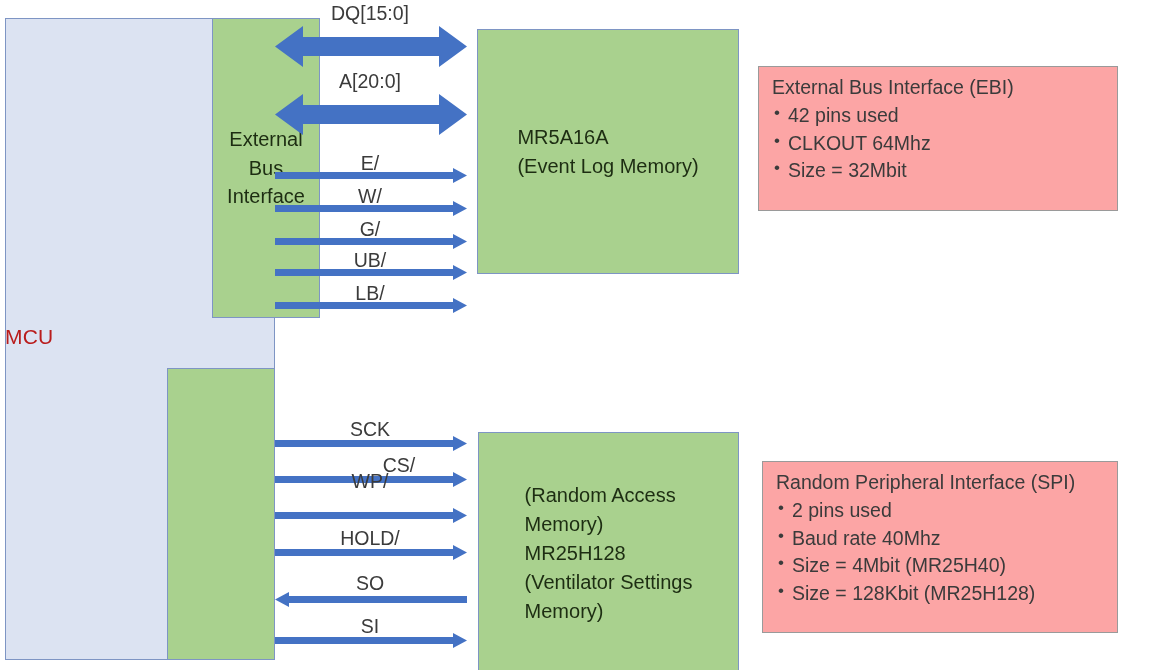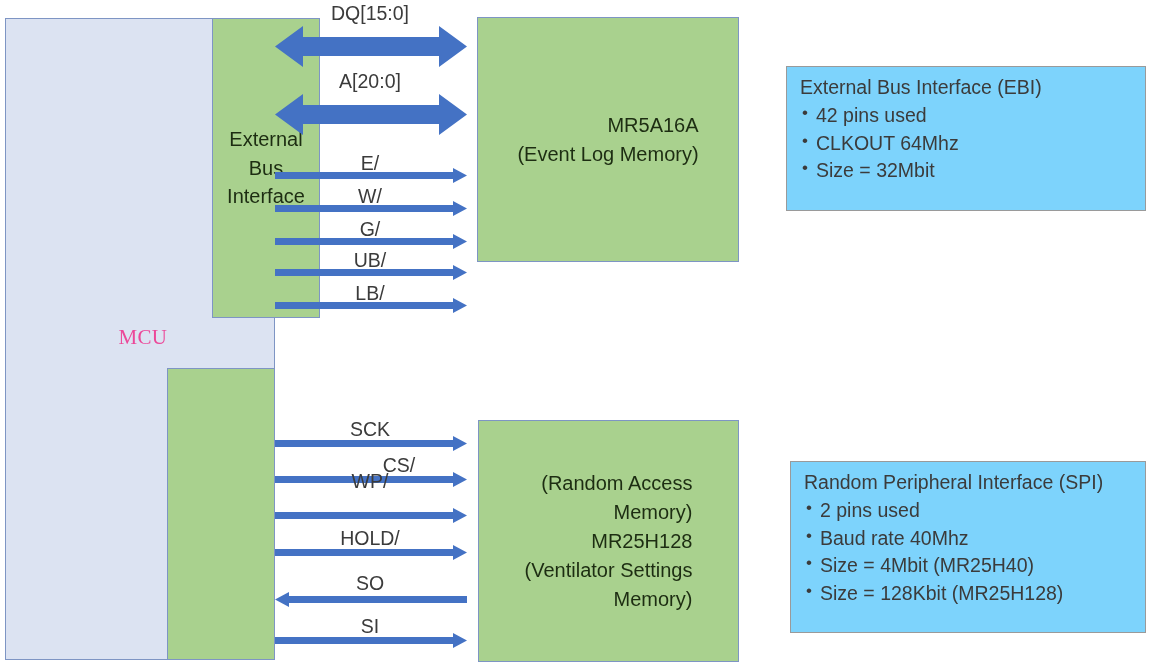--- a/index.html
+++ b/index.html
@@ -27,25 +27,24 @@
     height: 642px;
     background: #DCE3F2;
     border: 1.5px solid #7E95C4;
     box-sizing: border-box;
   }
   .mcu-label {
     position: absolute;
     left: 5px;
     top: 325px;
     width: 162px;
-    text-align: right;
+    text-align: left;
     font-size: 21px;
-    color: #ec4899;
+    color: #b91c1c;
     letter-spacing: 0.2px;
-    font-family: Liberation Serif, serif;
   }
 
   
   .iface-block {
     position: absolute;
     background: #A9D18E;
     border: 1.5px solid #7E95C4;
     box-sizing: border-box;
     display: flex;
     align-items: center;
@@ -71,47 +70,47 @@
 
   
   .mem-block {
     position: absolute;
     background: #A9D18E;
     border: 1.5px solid #7E95C4;
     box-sizing: border-box;
     display: flex;
     align-items: center;
     justify-content: center;
-    text-align: right;
+    text-align: left;
     color: #1d2d12;
     font-size: 20px;
     line-height: 1.45;
+    margin-top: 12px;
   }
   .mem-ebi {
     left: 477px;
     top: 17px;
     width: 262px;
     height: 245px;
   }
   .mem-spi {
     left: 478px;
     top: 420px;
     width: 261px;
     height: 242px;
   }
 
   
   .info-box {
     position: absolute;
-    background: #7dd3fc;
+    background: #fca5a5;
     border: 1.2px solid #9a9a9a;
     box-sizing: border-box;
     padding: 9px 23px 10px 13px;
     color: #3b3b3b;
-    margin-left: 28px;
   }
   .info-ebi { left: 758px; top: 66px;  width: 360px; height: 145px; }
   .info-spi { left: 762px; top: 461px; width: 356px; height: 172px; }
   .info-title {
     font-size: 19.5px;
     margin-bottom: 3px;
     white-space: nowrap;
   }
   .info-list {
     margin: 0;

